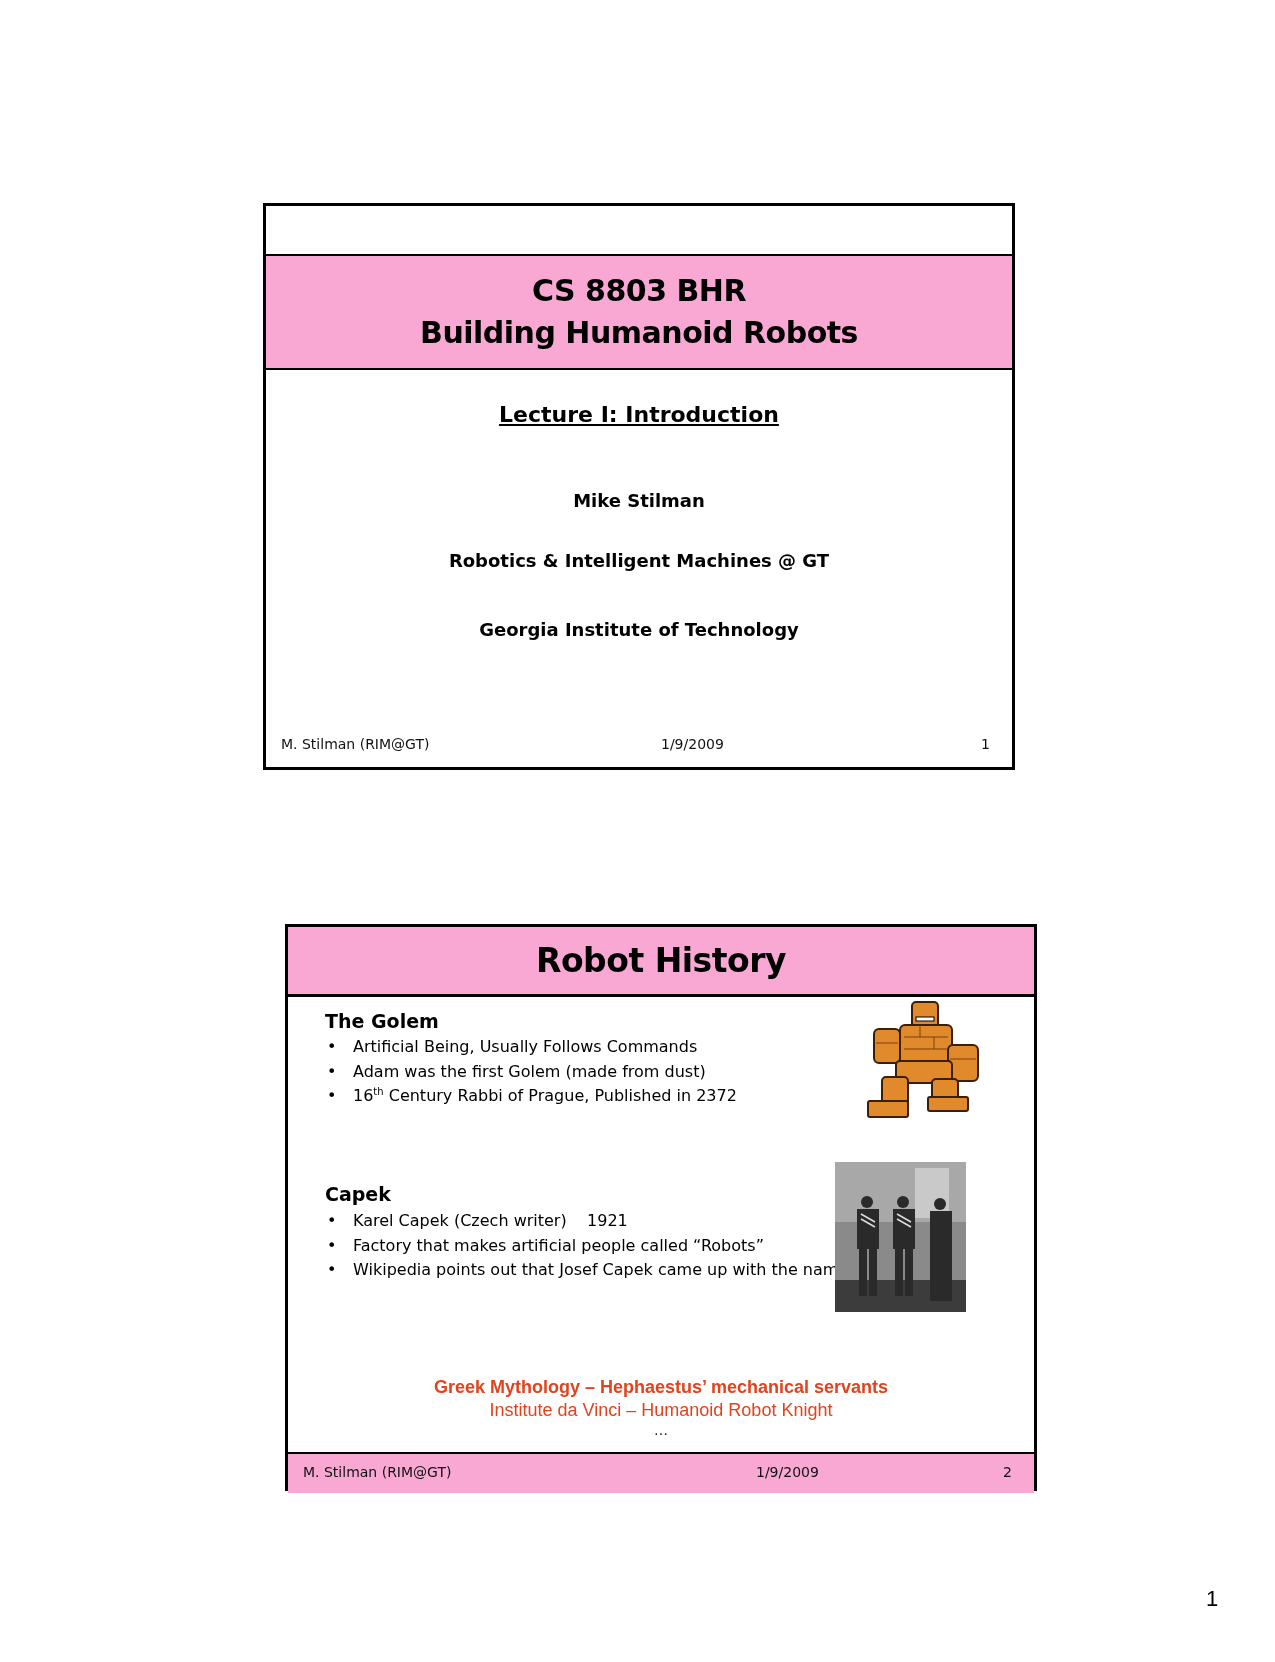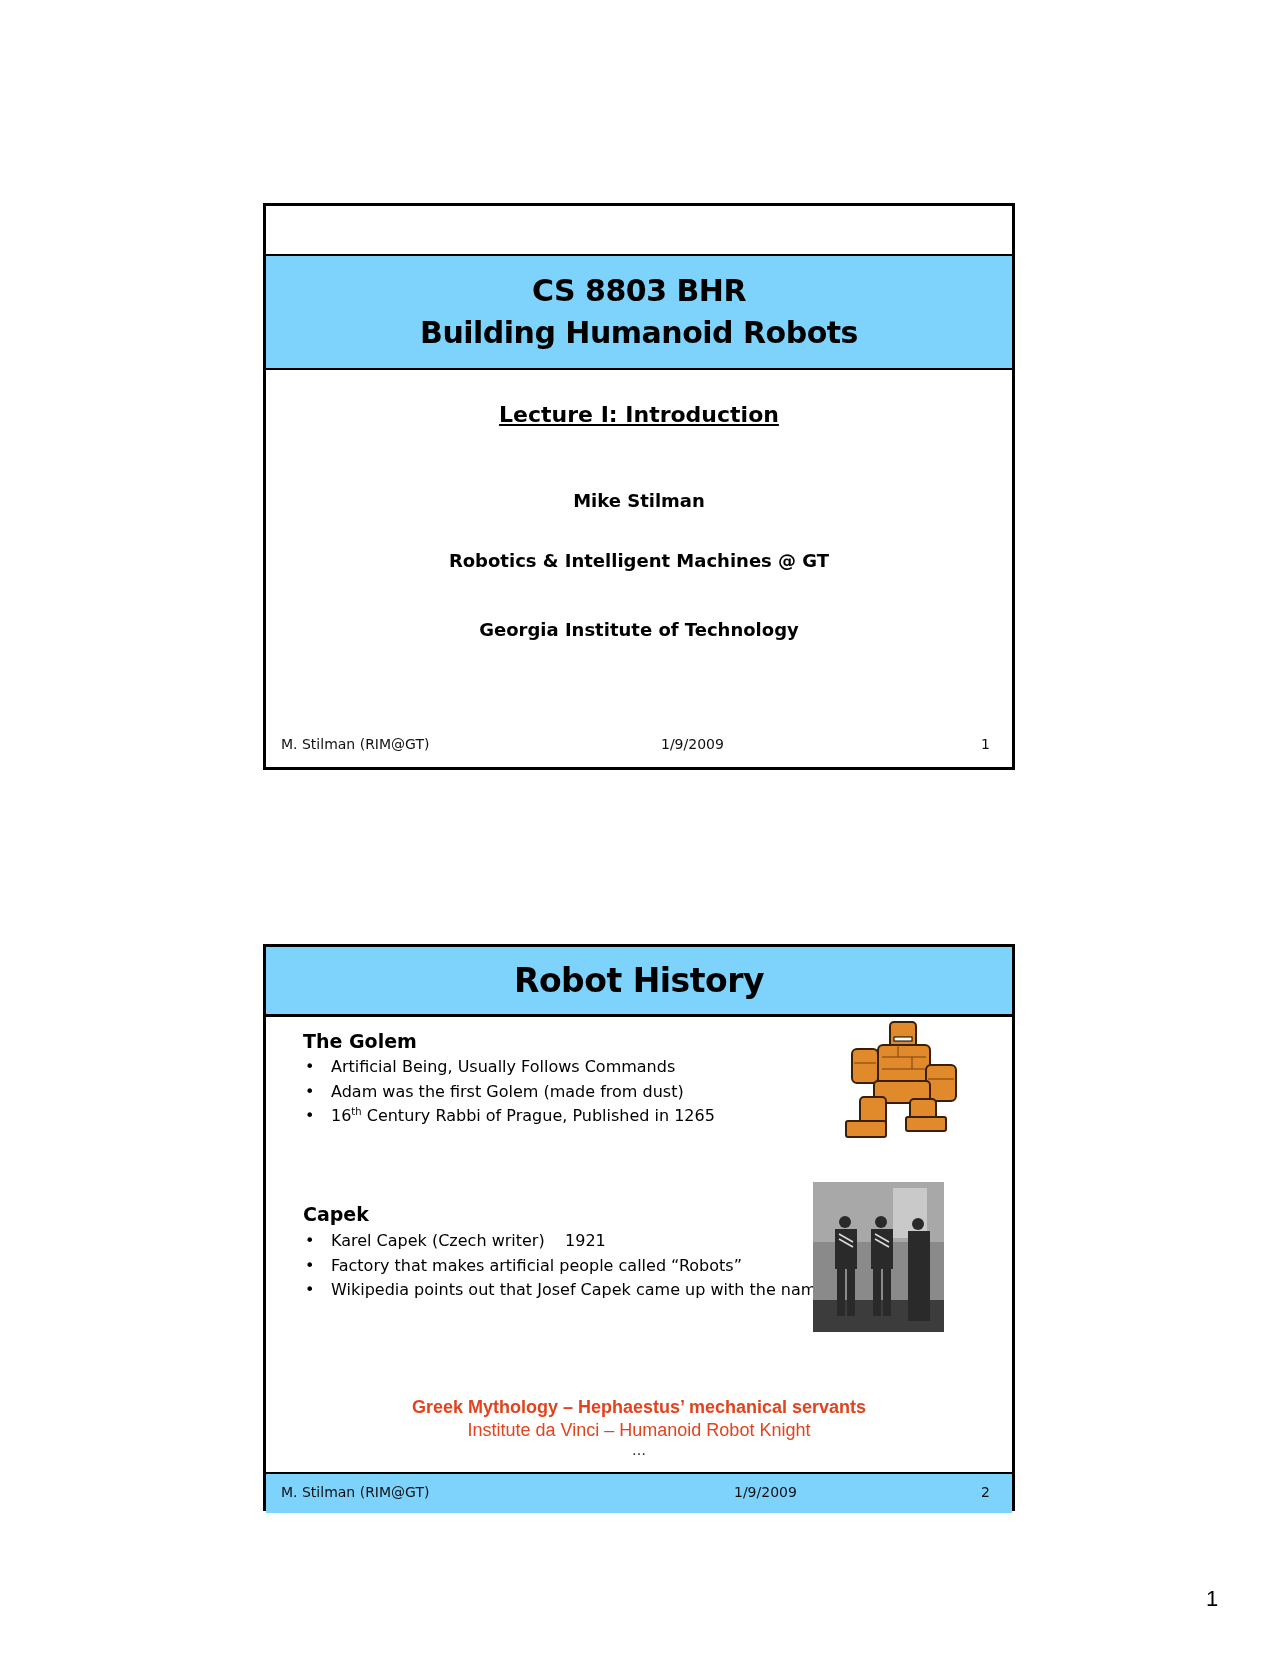--- a/index.html
+++ b/index.html
@@ -5,23 +5,23 @@
   html, body { margin: 0; padding: 0; }
   body {
     width: 1275px; height: 1662px; position: relative; background: #ffffff;
     font-family: "DejaVu Sans", sans-serif; color: #000;
     overflow: hidden;
   }
   .slide {
     position: absolute; left: 263px; width: 752px;
     border: 3px solid #000; box-sizing: border-box; background: #fff;
   }
-  .yellow { background: #7dd3fc; }
+  .yellow { background: #f9a8d4; }
   #slide1 { top: 203px; height: 567px; }
-  #slide2 { top: 944px; height: 567px; }
+  #slide2 { top: 924px; height: 567px; margin-left: 22px; }
 
   
   .s1-topband { position: absolute; left: 0; right: 0; top: 0; height: 48px; border-bottom: 2px solid #000; }
   .s1-title { position: absolute; left: 0; right: 0; top: 50px; height: 112px; border-bottom: 2px solid #000;
     display: flex; flex-direction: column; align-items: center; justify-content: center; }
   .s1-title span { font-weight: bold; font-size: 30px; line-height: 42px; letter-spacing: -0.5px; }
   .center-line { position: absolute; left: 0; right: 0; text-align: center; font-weight: bold; }
   .s1-lecture { top: 196px; font-size: 22px; text-decoration: underline; }
   .s1-author { top: 284px; font-size: 18px; }
   .s1-aff1 { top: 344px; font-size: 18px; }
@@ -86,21 +86,21 @@
 
 <div id="slide2" class="slide">
   <div class="s2-header yellow">
     <span>Robot History</span>
   </div>
 
   <div class="sec-title golem-title">The Golem</div>
   <ul class="bullets golem-list">
     <li><span class="dot">•</span><span>Artificial Being, Usually Follows Commands</span></li>
     <li><span class="dot">•</span><span>Adam was the first Golem (made from dust)</span></li>
-    <li><span class="dot">•</span><span>16</span><sup>th</sup><span> Century Rabbi of Prague, Published in 1265</span></li>
+    <li><span class="dot">•</span><span>16</span><sup>th</sup><span> Century Rabbi of Prague, Published in 2372</span></li>
   </ul>
 
   <div class="golem-img">
     <svg width="130" height="130" viewBox="0 0 130 130">
       <g stroke="#3a1e05" stroke-width="2" fill="#e08a2c">
         <rect x="52" y="5" width="26" height="26" rx="4"></rect>
         <rect x="40" y="28" width="52" height="40" rx="5"></rect>
         <rect x="14" y="32" width="26" height="34" rx="5"></rect>
         <rect x="88" y="48" width="30" height="36" rx="5"></rect>
         <rect x="36" y="64" width="56" height="22" rx="4"></rect>

